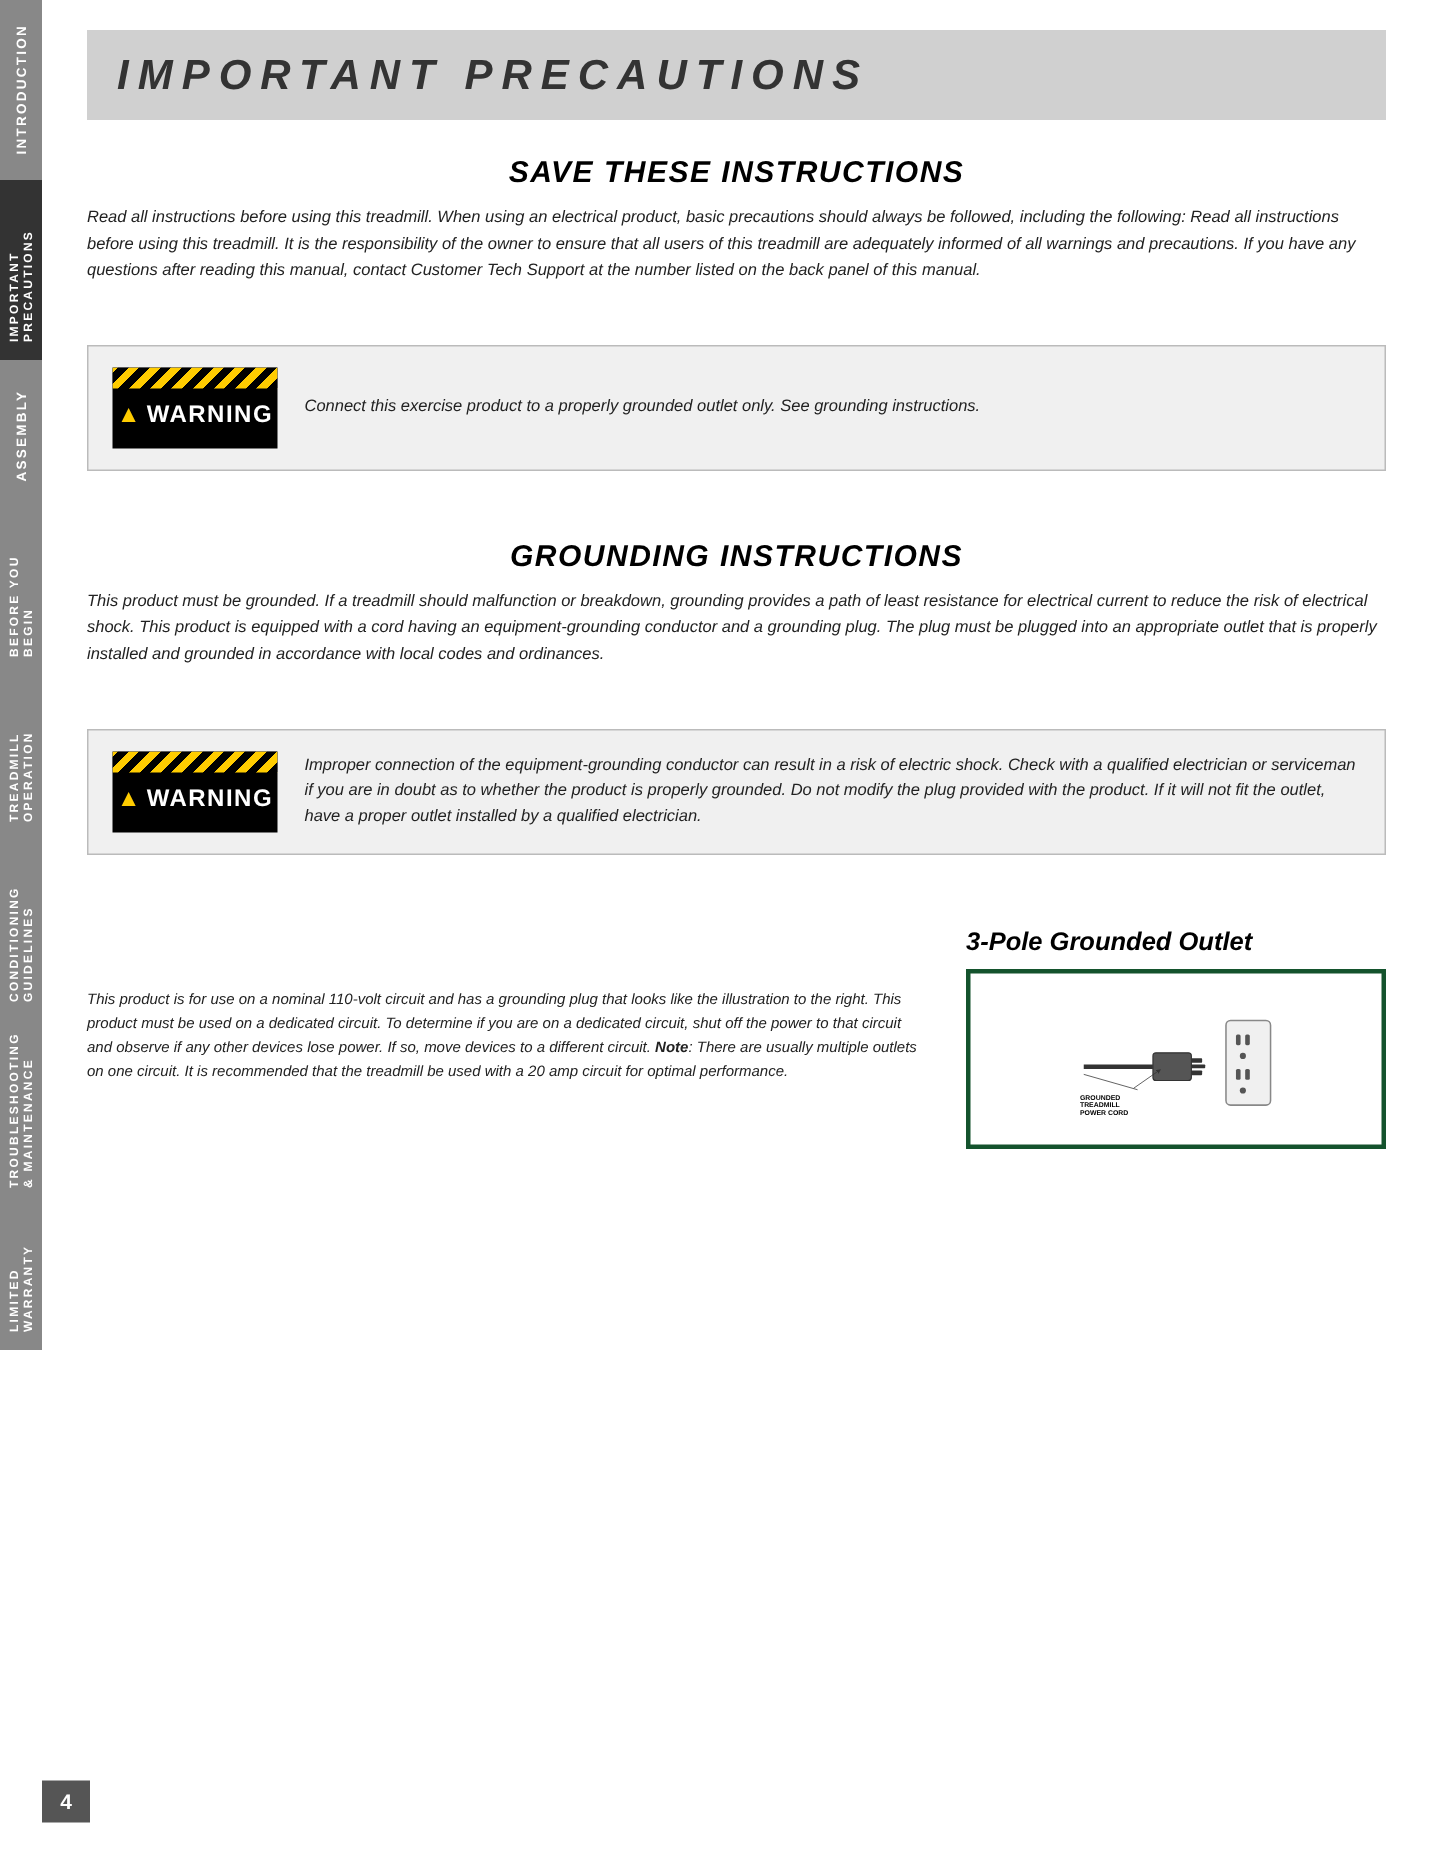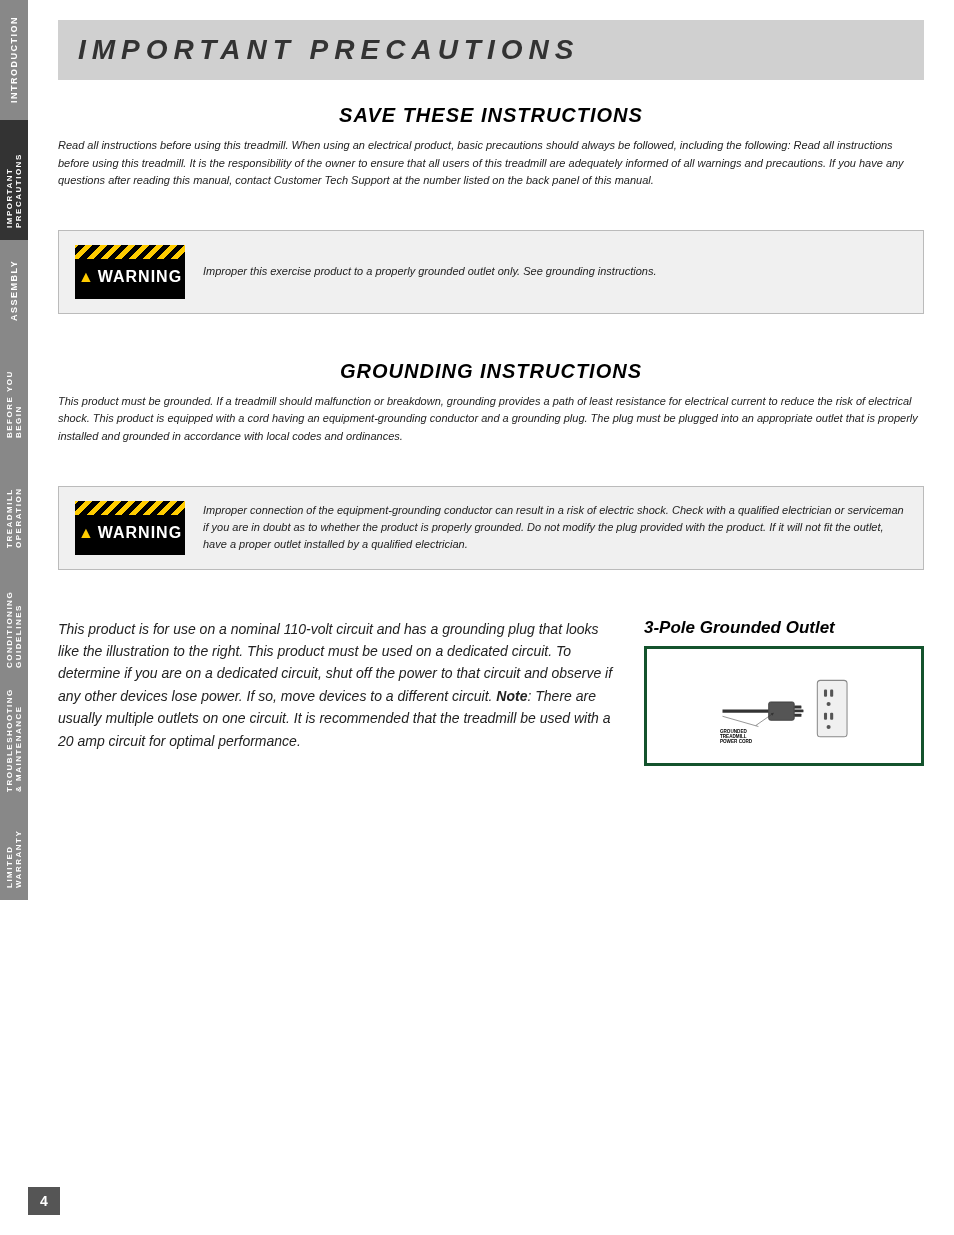--- a/index.html
+++ b/index.html
@@ -205,24 +205,25 @@
 
     
     .bottom-section {
       display: flex;
       gap: 24px;
       margin-top: 10px;
     }
 
     .bottom-text {
       flex: 1;
-      font-size: 14px;
+      font-size: 10px;
       font-style: italic;
       line-height: 1.6;
       color: #222;
+      margin-top: 41px;
     }
 
     .bottom-text strong {
       font-style: italic;
     }
 
     .diagram-section {
       width: 280px;
       flex-shrink: 0;
     }
@@ -320,21 +321,21 @@
   <div class="spacer"></div>
 
   <div class="warning-box">
     <div class="warning-badge">
       <div class="warning-stripes"></div>
       <div class="warning-text-badge">
         <span class="warning-triangle">▲</span>
         <span class="warning-label">WARNING</span>
       </div>
     </div>
-    <div class="warning-message">Improper this exercise product to a properly grounded outlet only. See grounding instructions.</div>
+    <div class="warning-message">Connect this exercise product to a properly grounded outlet only. See grounding instructions.</div>
   </div>
 
   <div class="spacer"></div>
 
   <div>
     <div class="section-heading">GROUNDING INSTRUCTIONS</div>
     <div class="body-text">This product must be grounded. If a treadmill should malfunction or breakdown, grounding provides a path of least resistance for electrical current to reduce the risk of electrical shock. This product is equipped with a cord having an equipment-grounding conductor and a grounding plug. The plug must be plugged into an appropriate outlet that is properly installed and grounded in accordance with local codes and ordinances.</div>
   </div>
 
   <div class="spacer"></div>

